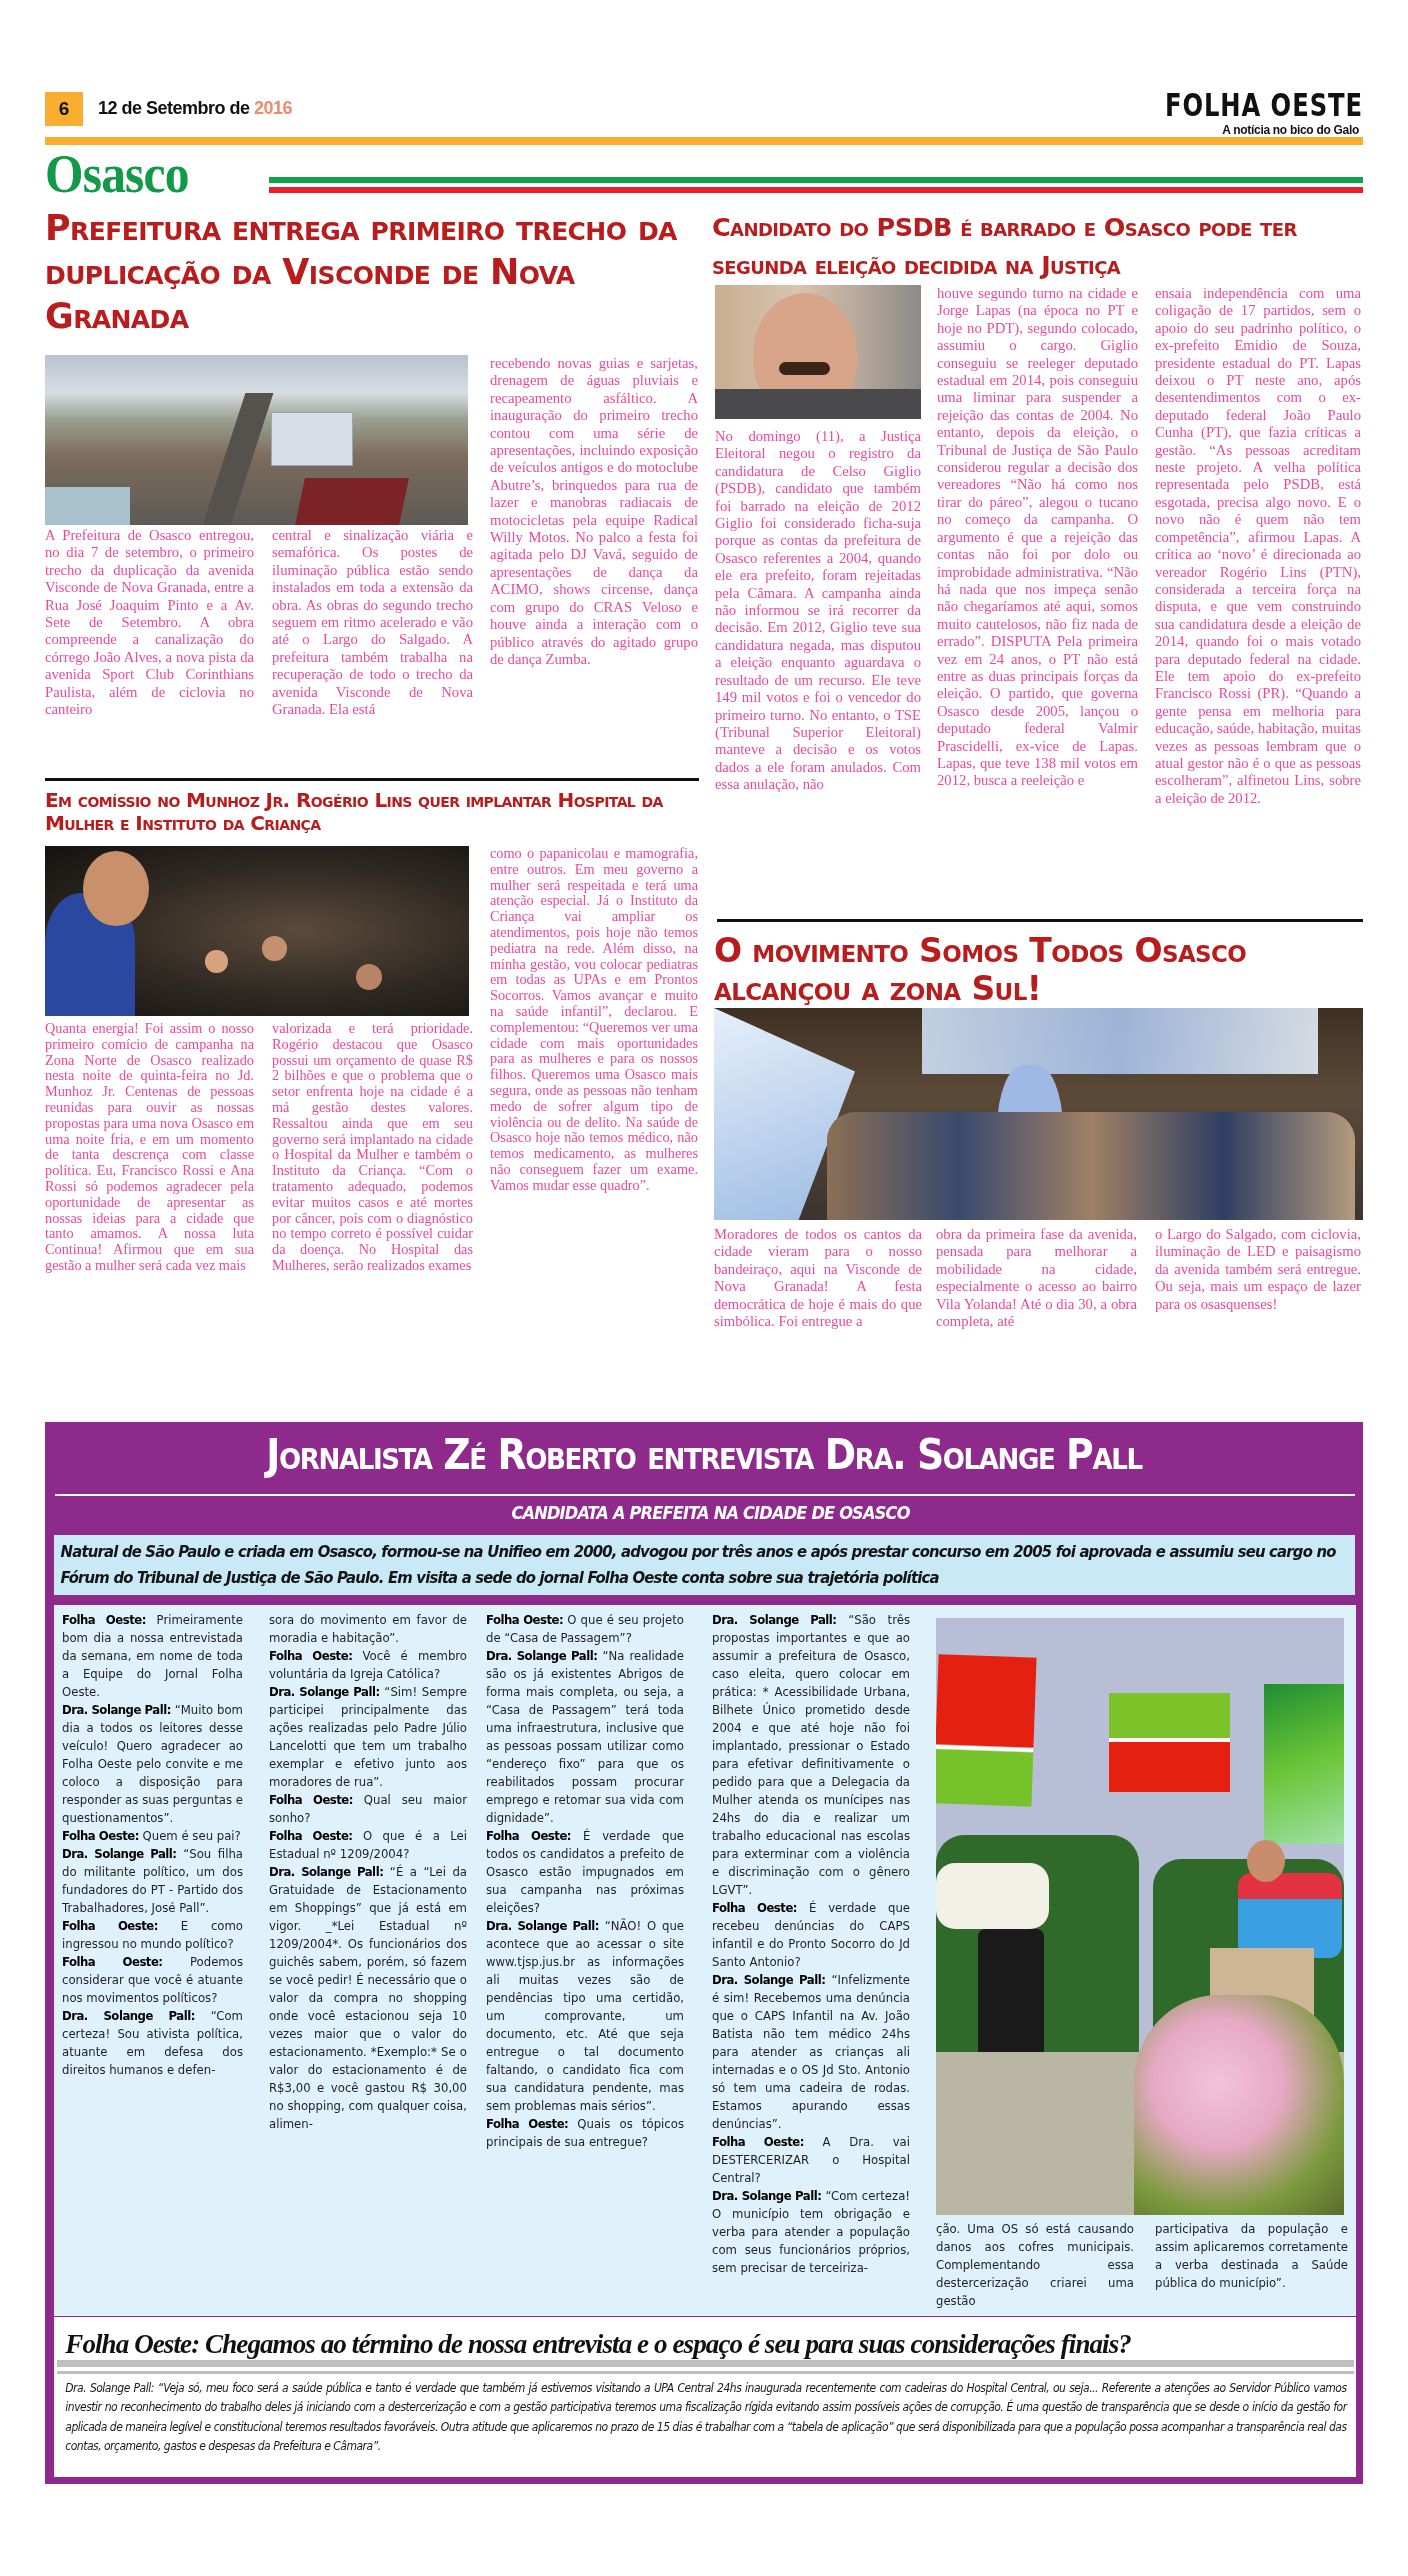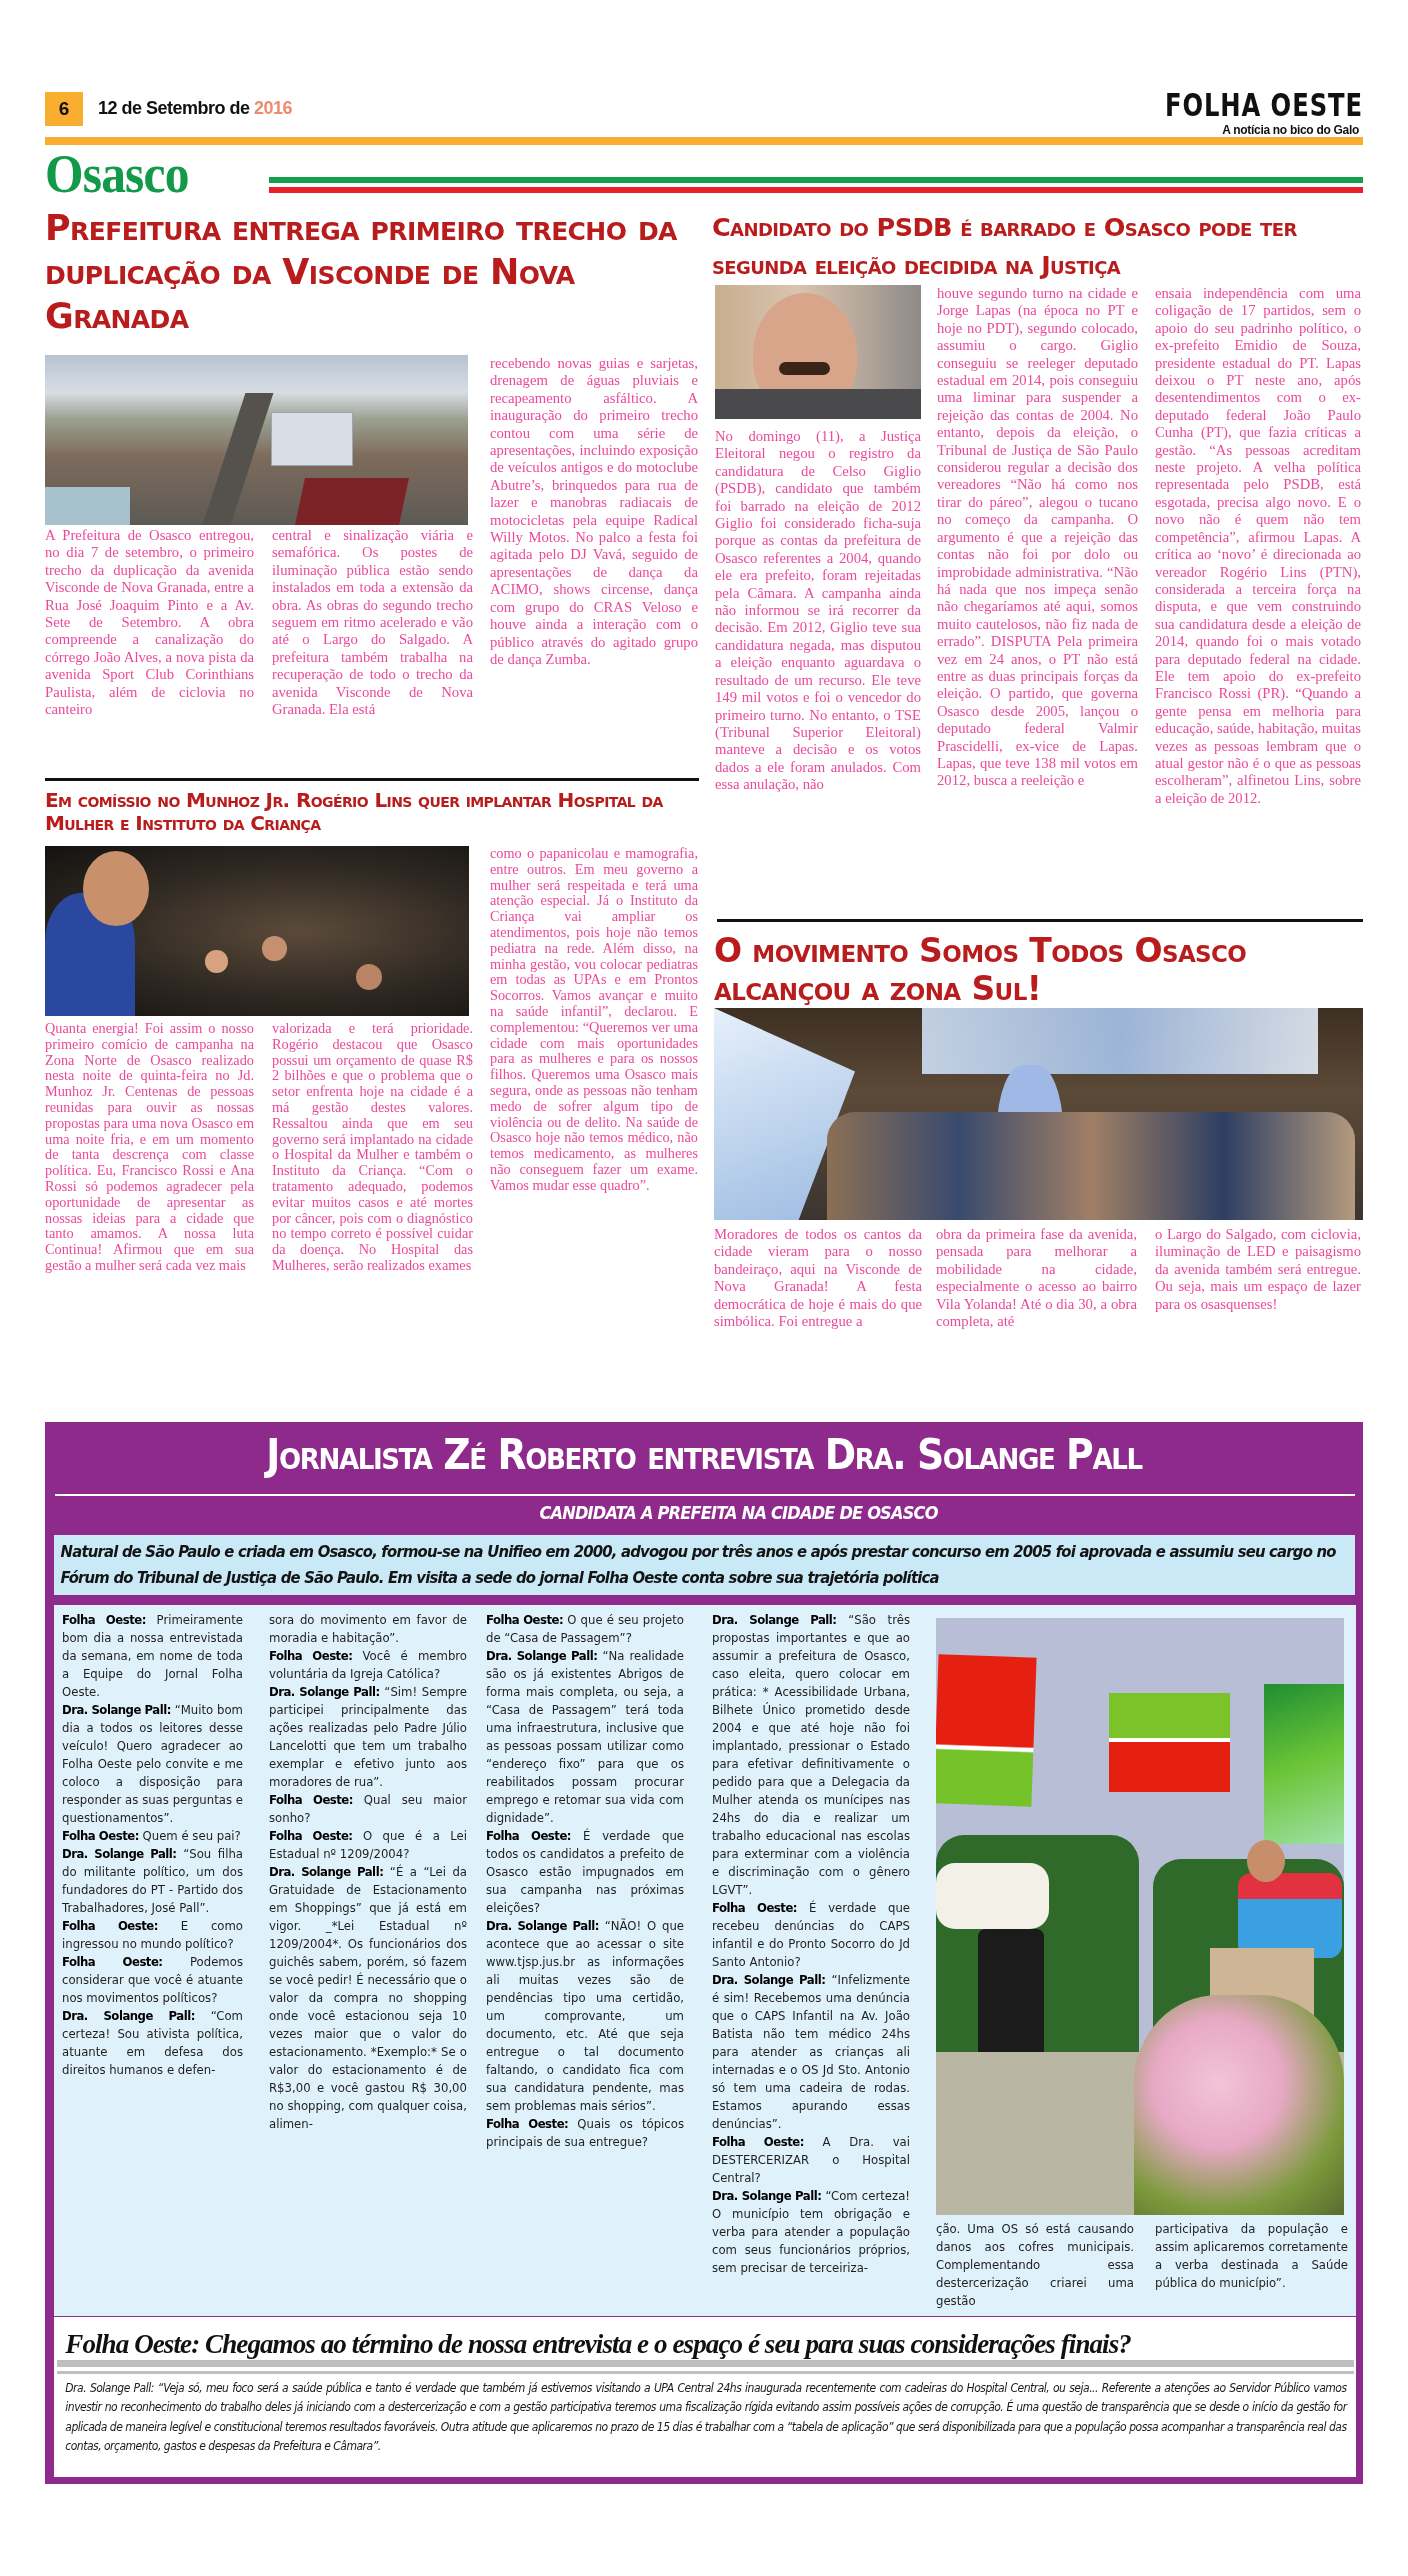--- a/index.html
+++ b/index.html
@@ -76,21 +76,21 @@
   <div style="position:absolute;left:283px;top:57px;width:66px;height:160px;background:#9fb8e6;border-radius:40% 40% 0 0;"></div>
   <div style="position:absolute;left:113px;top:104px;width:528px;height:108px;background:linear-gradient(90deg,#8b6f55,#394a6e,#a07f65,#2e3f63,#b49a7e);border-radius:28px 28px 0 0;"></div>
 </div>
 <div class="col" style="left:714px;top:1226px;width:208px;">Moradores de todos os cantos da cidade vieram para o nosso bandeiraço, aqui na Visconde de Nova Granada! A festa democrática de hoje é mais do que simbólica. Foi entregue a</div>
 <div class="col" style="left:936px;top:1226px;width:201px;">obra da primeira fase da avenida, pensada para melhorar a mobilidade na cidade, especialmente o acesso ao bairro Vila Yolanda! Até o dia 30, a obra completa, até</div>
 <div class="col" style="left:1155px;top:1226px;width:206px;">o Largo do Salgado, com ciclovia, iluminação de LED e paisagismo da avenida também será entregue. Ou seja, mais um espaço de lazer para os osasquenses!</div>
 
 <div class="abs" style="left:45px;top:1422px;width:1318px;height:1062px;background:#8e2a8b;"></div>
 <h1 class="abs cond" style="left:45px;top:1426px;width:1318px;margin:0;text-align:center;color:#fff;font-size:42px;line-height:57px;font-weight:bold;font-variant:small-caps;letter-spacing:-1.4px;">Jornalista Zé Roberto entrevista Dra. Solange Pall</h1>
 <div class="abs" style="left:55px;top:1494px;width:1300px;height:1.9px;background:#fff;"></div>
-<div class="abs cond" style="left:45px;top:1502px;width:1331px;text-align:center;color:#fff;font-size:18px;font-style:italic;font-weight:bold;letter-spacing:-0.8px;padding-left:28px;">CANDIDATA A PREFEITA NA CIDADE DE OSASCO</div>
+<div class="abs cond" style="left:45px;top:1502px;width:1331px;text-align:center;color:#fff;font-size:18px;font-style:italic;font-weight:bold;letter-spacing:-0.8px;">CANDIDATA A PREFEITA NA CIDADE DE OSASCO</div>
 <div class="abs cond" style="left:54px;top:1535px;width:1288px;padding:3.8px 6.6px;background:#c9e9f7;font-size:16.5px;line-height:26.4px;font-style:italic;font-weight:bold;letter-spacing:-0.8px;color:#141414;">Natural de São Paulo e criada em Osasco, formou-se na Unifieo em 2000, advogou por três anos e após prestar concurso em 2005 foi aprovada e assumiu seu cargo no Fórum do Tribunal de Justiça de São Paulo. Em visita a sede do jornal Folha Oeste conta sobre sua trajetória política</div>
 
 <div class="abs" style="left:54px;top:1605px;width:1302px;height:711px;background:#dff1fb;"></div>
 
 <div class="icol" style="left:62px;top:1611px;width:181px;" id="icol0">
     <p><span class="q">Folha Oeste:</span><span> Primeiramente bom dia a nossa entrevistada da semana,  em nome de toda a Equipe do Jornal Folha Oeste.</span></p>
     <p><span class="q">Dra. Solange Pall:</span><span> “Muito bom dia a todos os leitores desse veículo! Quero agradecer ao Folha Oeste pelo convite e me coloco a disposição para responder as suas perguntas e questionamentos”.</span></p>
     <p><span class="q">Folha Oeste:</span><span> Quem é seu pai?</span></p>
     <p><span class="q">Dra. Solange Pall:</span><span> “Sou filha do militante político, um dos fundadores do PT - Partido dos Trabalhadores, José Pall”.</span></p>
     <p><span class="q">Folha Oeste:</span><span> E como ingressou no mundo político?</span></p>

